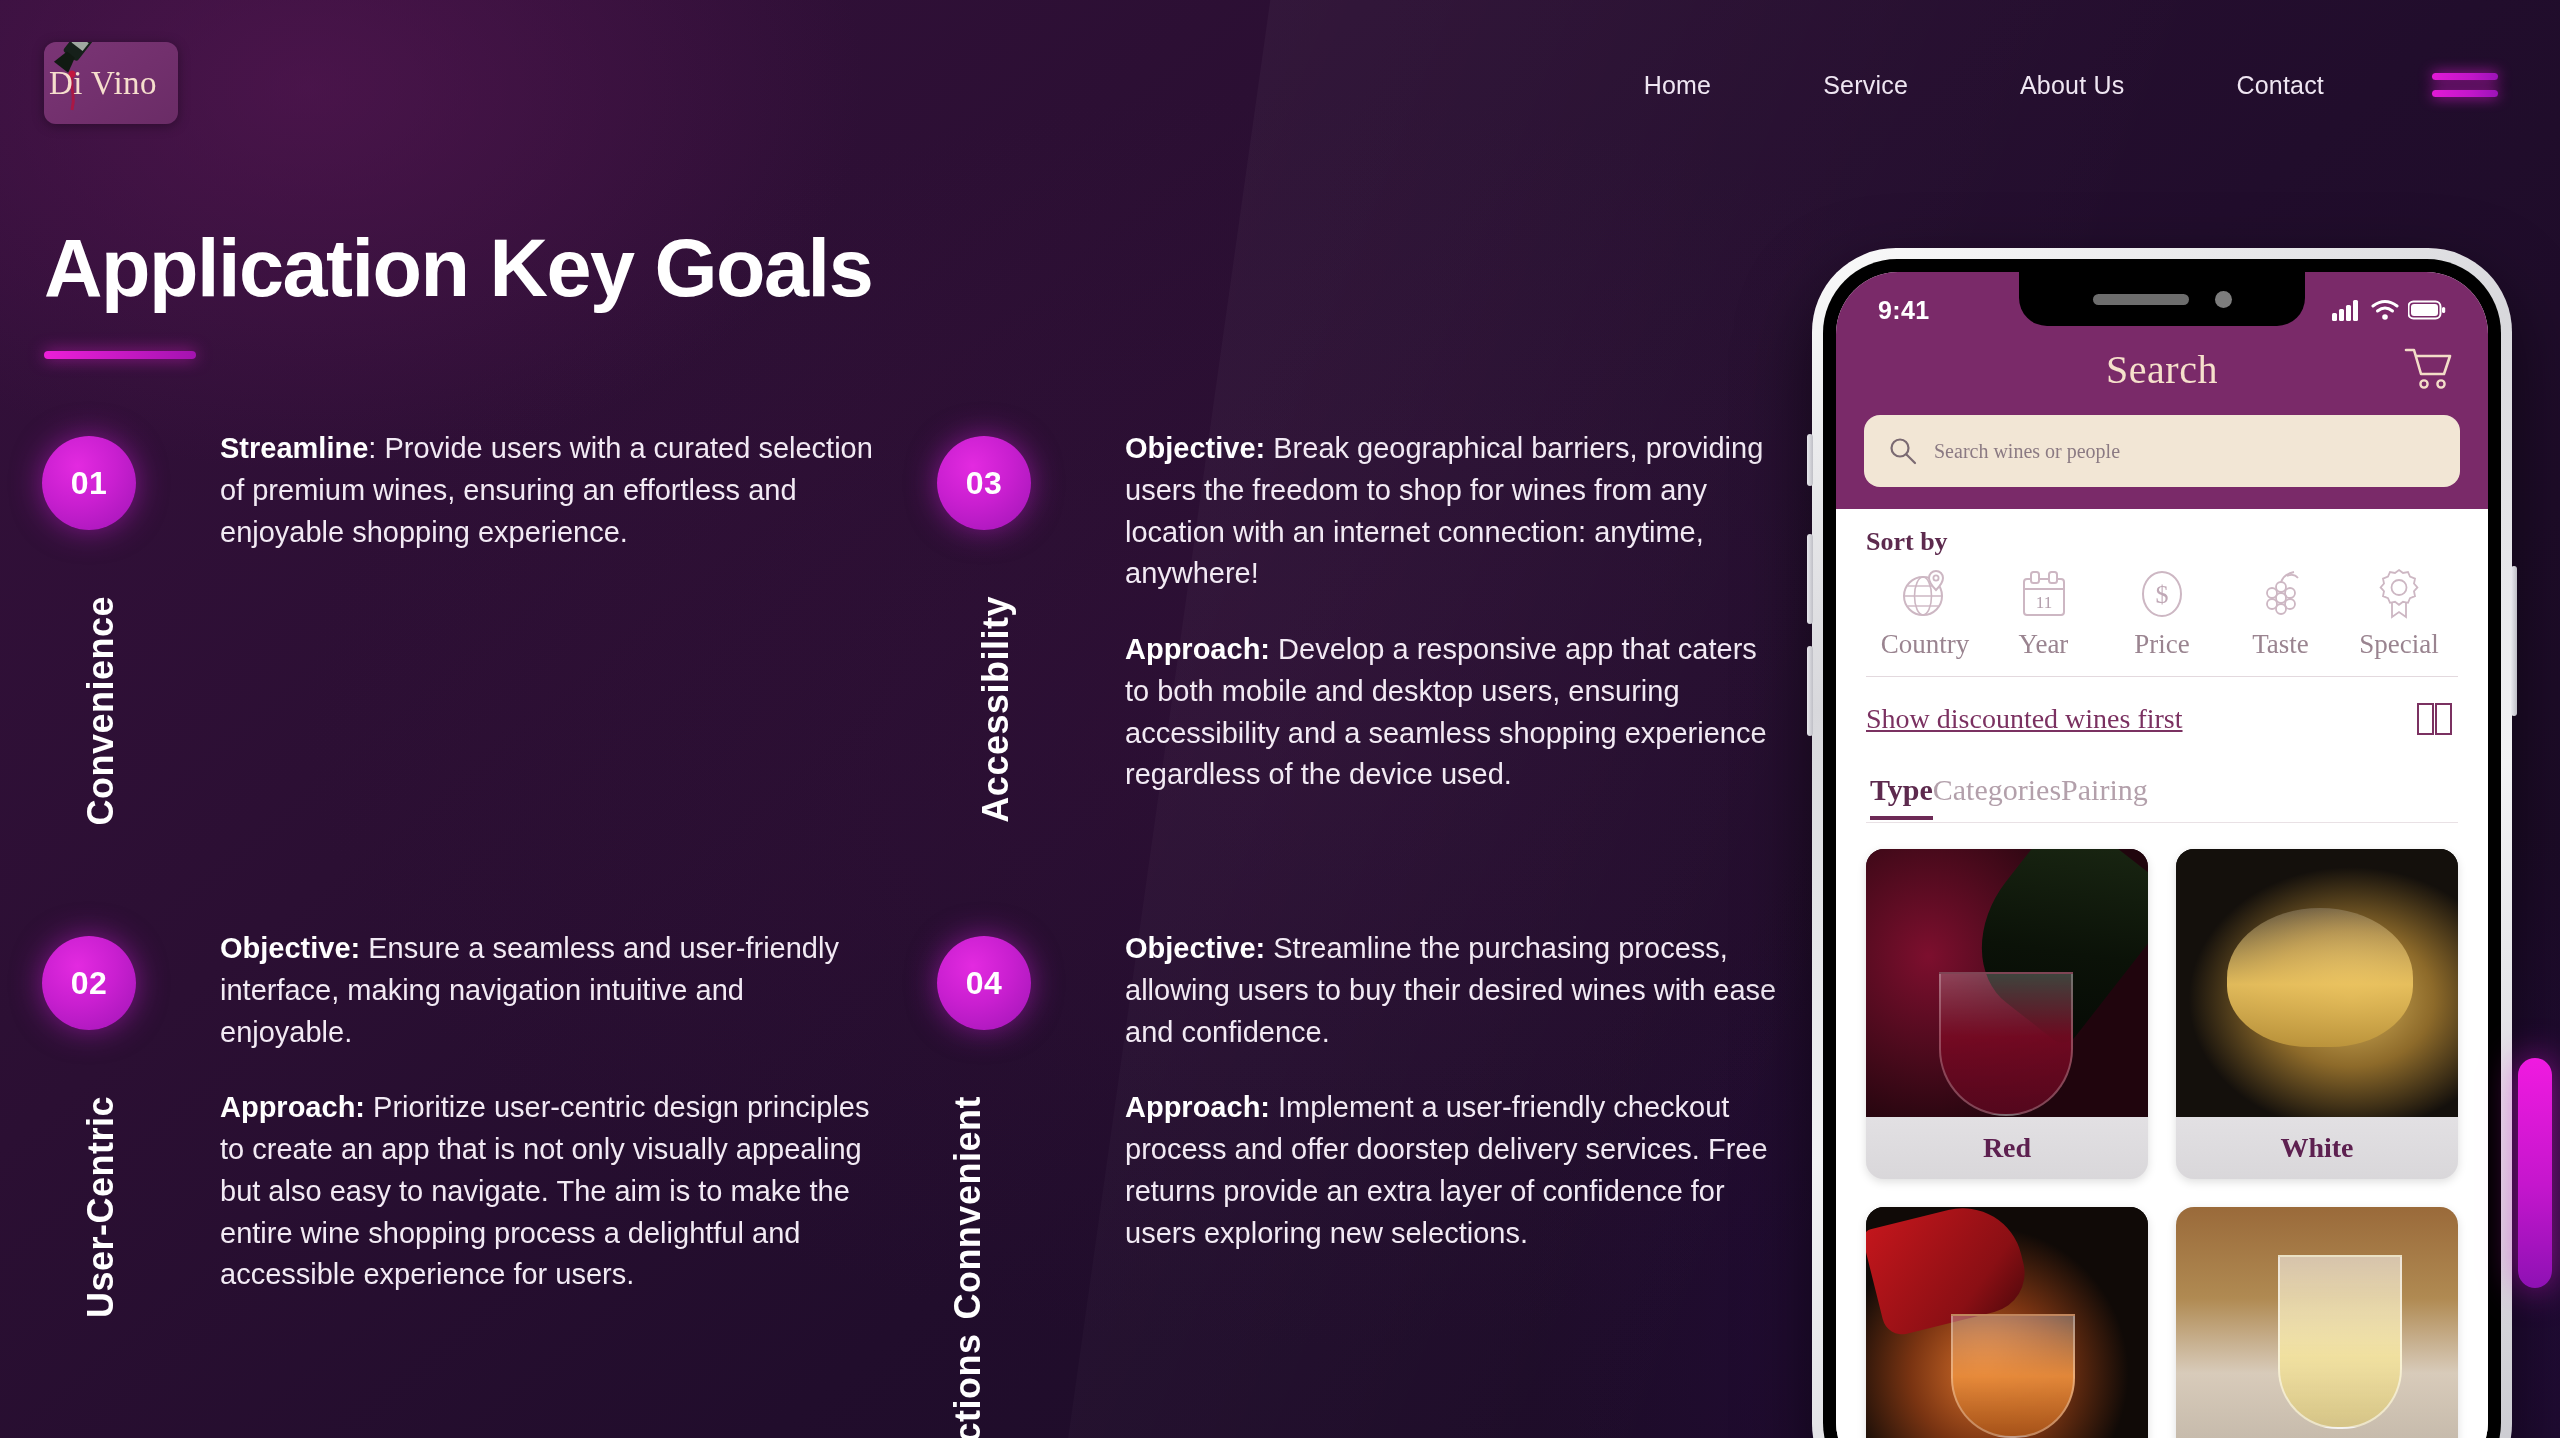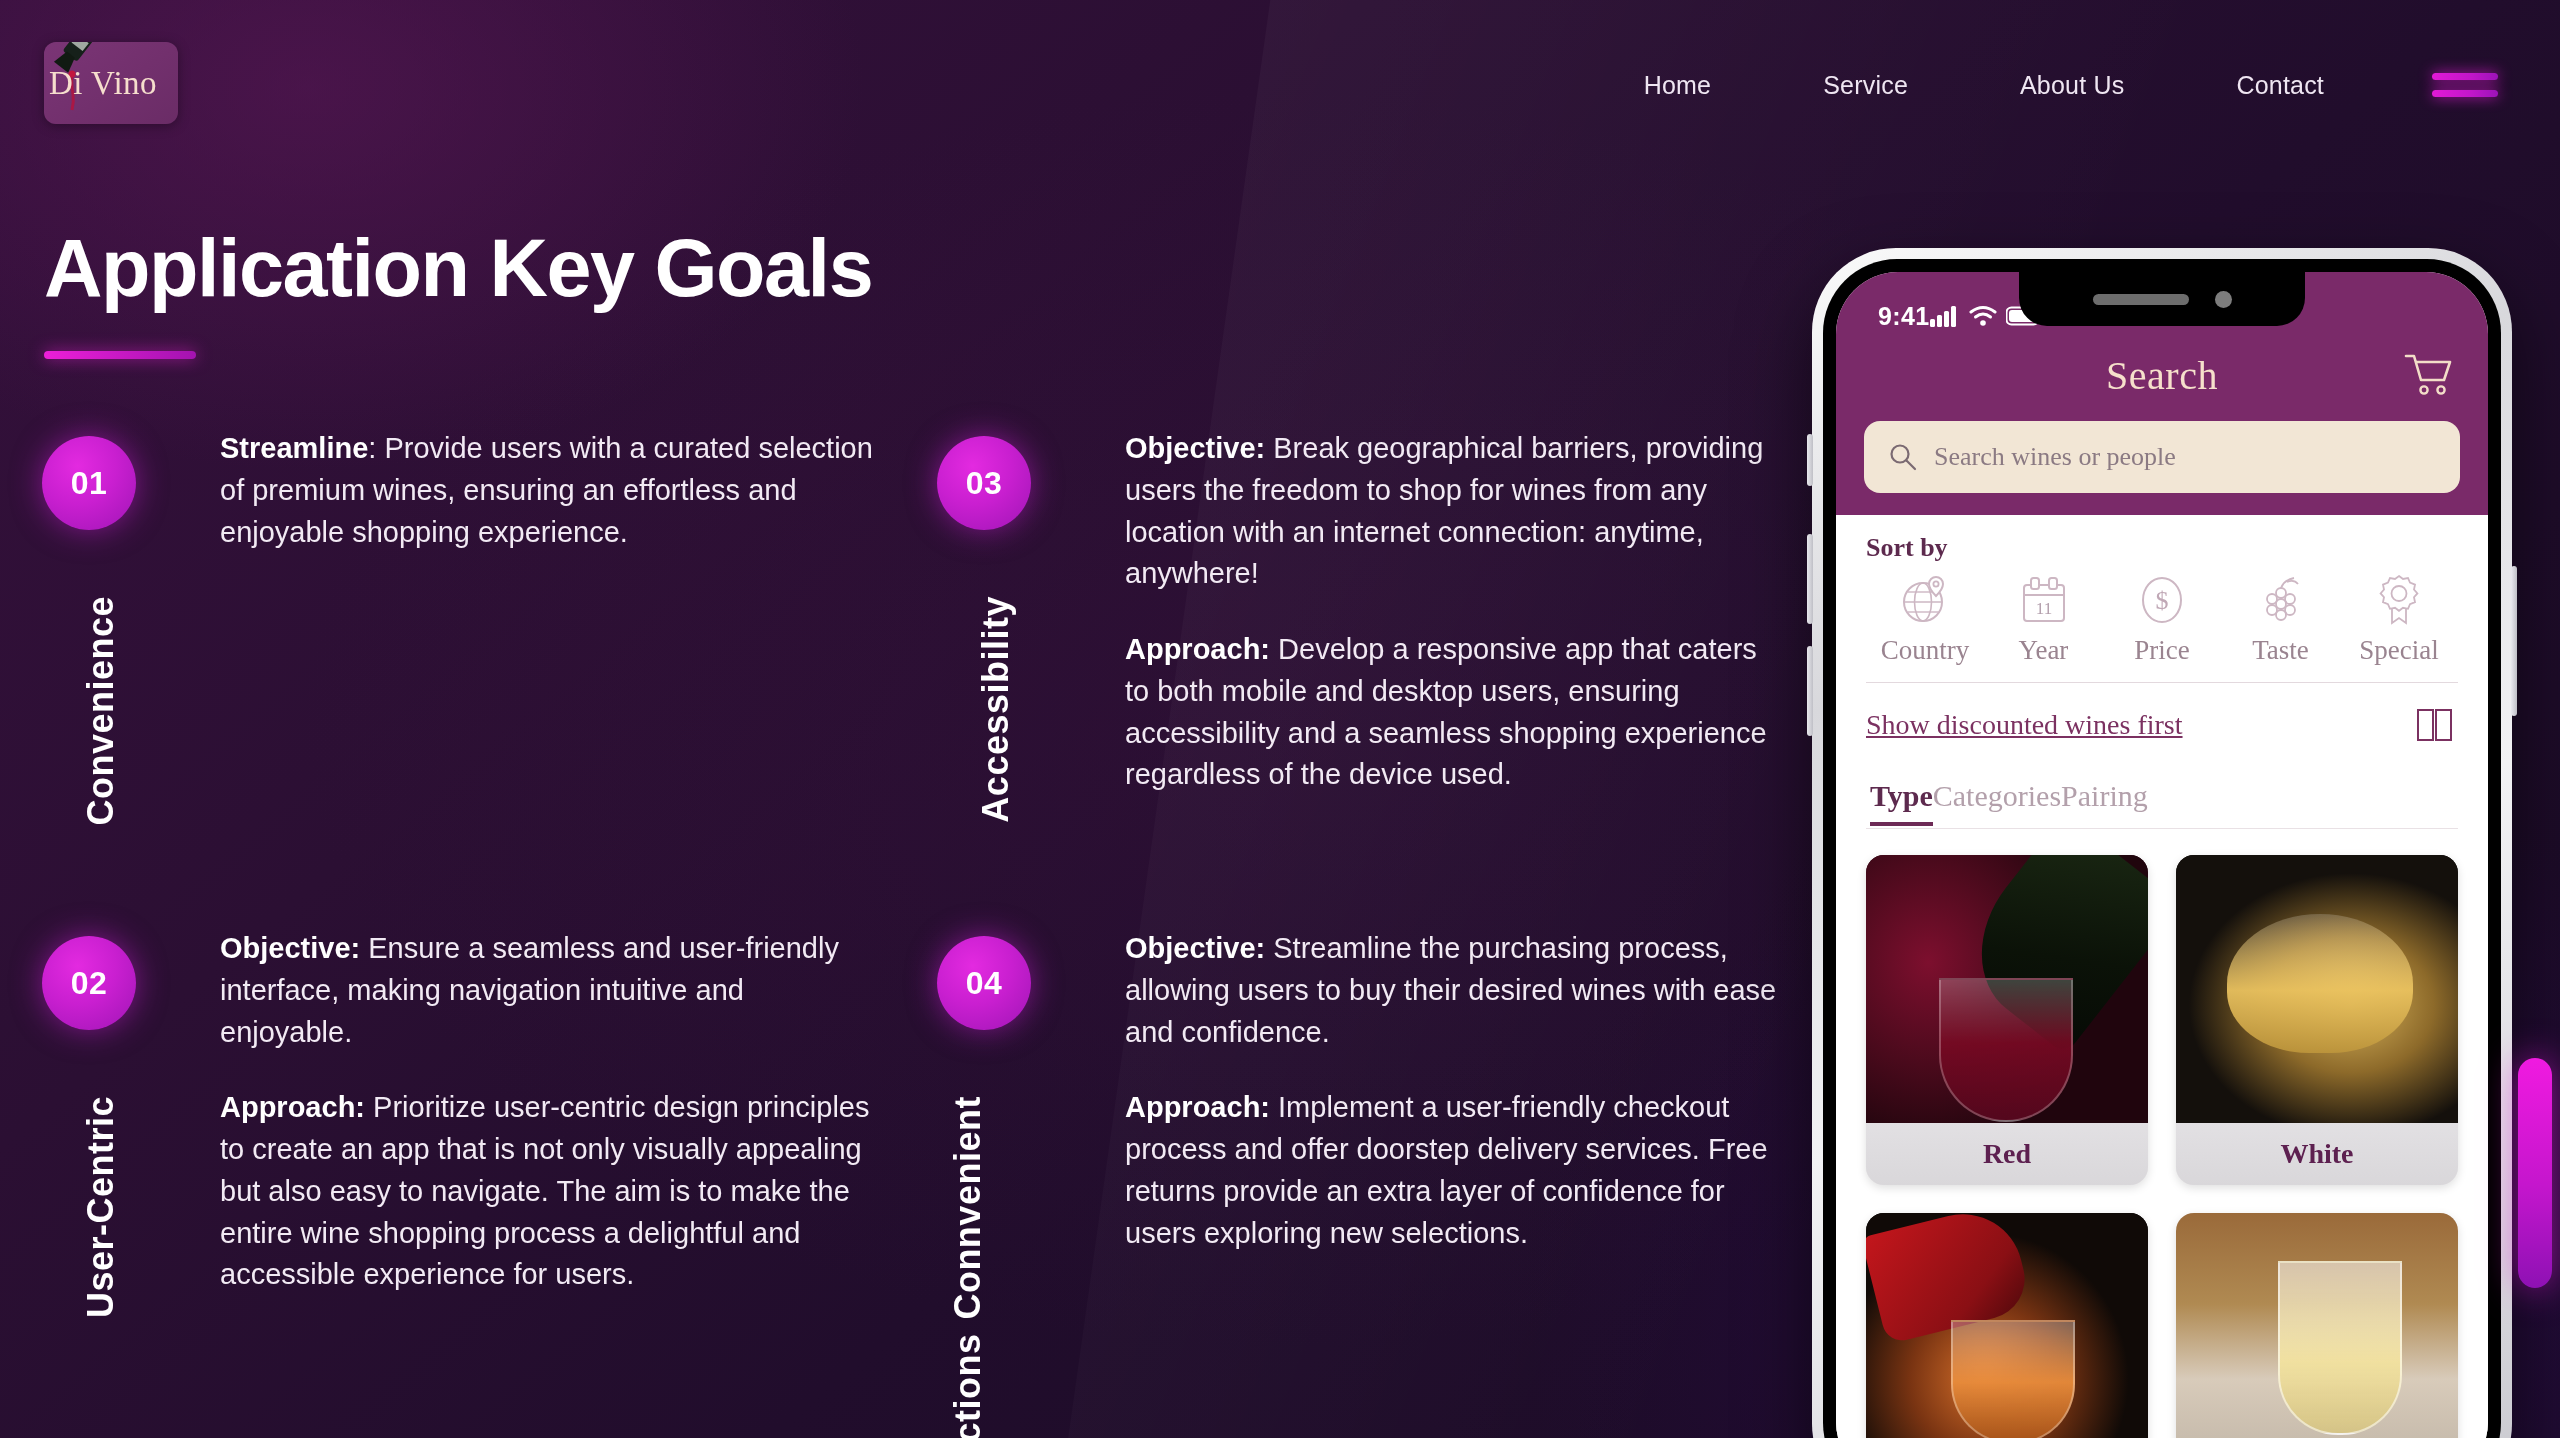--- a/index.html
+++ b/index.html
@@ -147,43 +147,43 @@
     border-bottom-left-radius:28px; border-bottom-right-radius:28px;
     z-index:20; display:flex; align-items:center; justify-content:center; gap:26px;
   }
   .speaker { width:96px; height:11px; border-radius:6px; background:#6d6d6d; }
   .camera { width:17px; height:17px; border-radius:50%; background:#7d7d7d; }
 
   .app-header {
     background:#7a2a69; padding:18px 0 22px; position:relative;
   }
   .statusbar {
-    display:flex; align-items:center; 
-    padding:4px 42px 0; height:36px;margin-top:6px;
+    display:flex; align-items:center; justify-content:space-between;
+    padding:4px 42px 0; height:36px;
   }
   .status-time { color:#fff; font-size:25px; font-weight:bold; letter-spacing:0.4px; }
   .status-icons { display:flex; align-items:center; gap:9px; }
   .app-title-row {
     position:relative; display:flex; align-items:center;
     justify-content:center; margin-top:20px; padding:0 34px;
   }
   .app-title {
     font-family:"Liberation Serif", serif;
     font-size:40px; color:#f6e0cb; letter-spacing:0.5px;
   }
   .cart-icon { position:absolute; right:34px; top:-2px; }
   .search-box {
     margin:22px 28px 0; height:72px; border-radius:16px;
     background:#f2e6d5; display:flex; align-items:center; gap:16px;
     padding:0 24px;
   }
   .search-box input {
     flex:1; border:none; outline:none; background:transparent;
     font-family:"Liberation Serif", serif;
-    font-size:26px; color:#6c5a63;
+    font-size:20px; color:#6c5a63;
   }
   .search-box input::placeholder { color:#8b7a83; }
 
   .app-body { background:#fff; padding:18px 30px 0; }
   .sortby-label {
     font-family:"Liberation Serif", serif; font-weight:bold;
     font-size:26px; color:#5d2a4e; margin-bottom:6px;
   }
   .sort-row { display:flex; justify-content:space-between; margin-top:10px; }
   .sort-item { display:flex; flex-direction:column; align-items:center; gap:8px; width:118px; }

